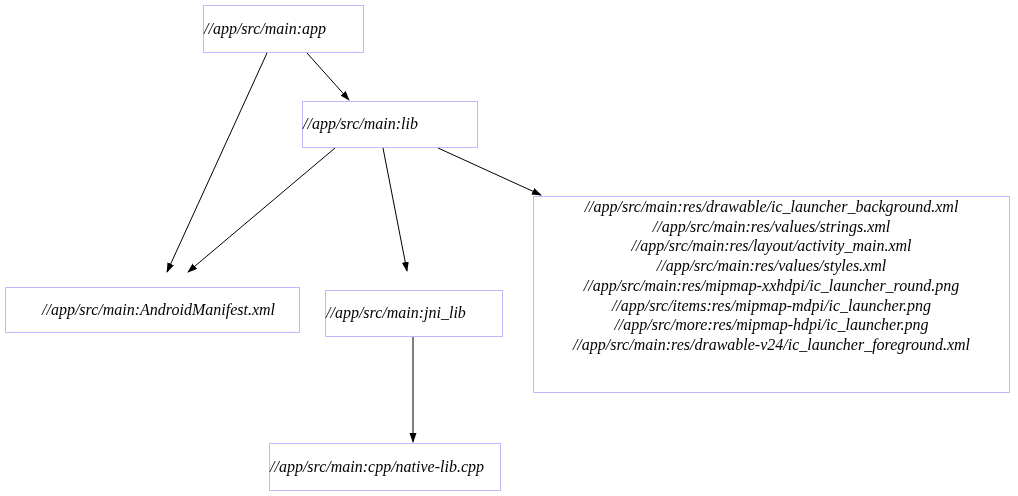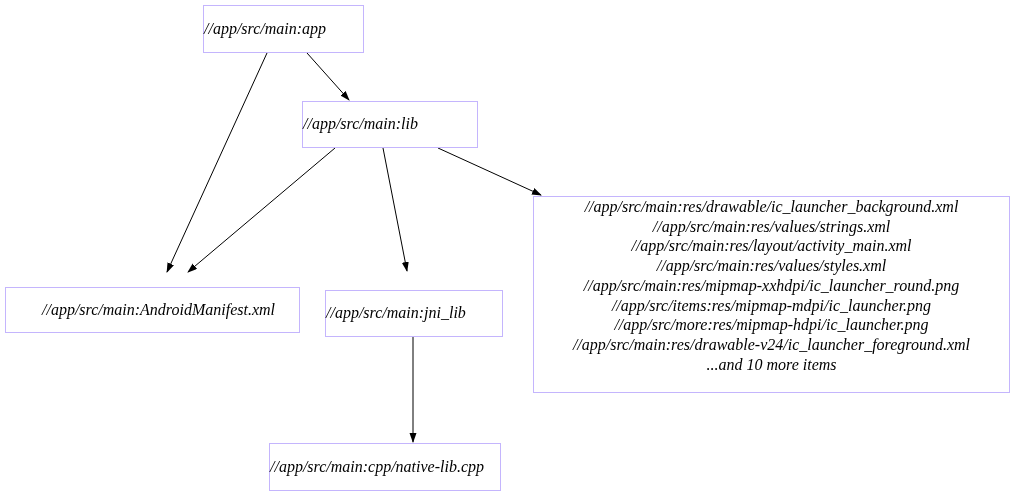--- a/index.html
+++ b/index.html
@@ -89,20 +89,19 @@
 
   <div class="node node-res multiline">
     <div>//app/src/main:res/drawable/ic_launcher_background.xml</div>
     <div>//app/src/main:res/values/strings.xml</div>
     <div>//app/src/main:res/layout/activity_main.xml</div>
     <div>//app/src/main:res/values/styles.xml</div>
     <div>//app/src/main:res/mipmap-xxhdpi/ic_launcher_round.png</div>
     <div>//app/src/items:res/mipmap-mdpi/ic_launcher.png</div>
     <div>//app/src/more:res/mipmap-hdpi/ic_launcher.png</div>
     <div>//app/src/main:res/drawable-v24/ic_launcher_foreground.xml</div>
-    <div>...and 10 more items</div>
   </div>
 
   <div class="node node-cpp">
     <span>//app/src/main:cpp/native-lib.cpp</span>
   </div>
 
 </div>
 
 </body></html>

